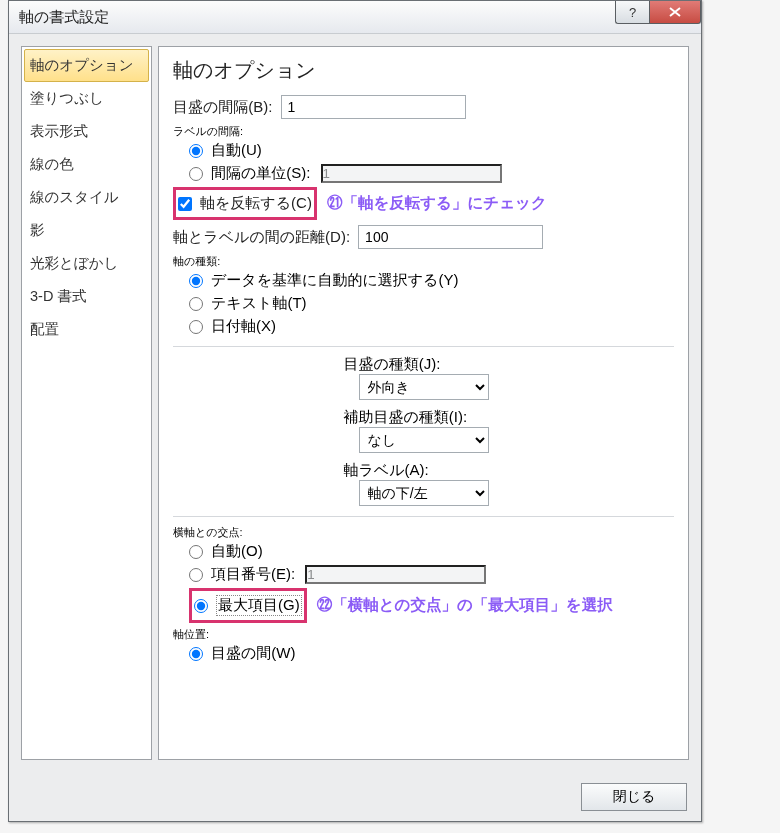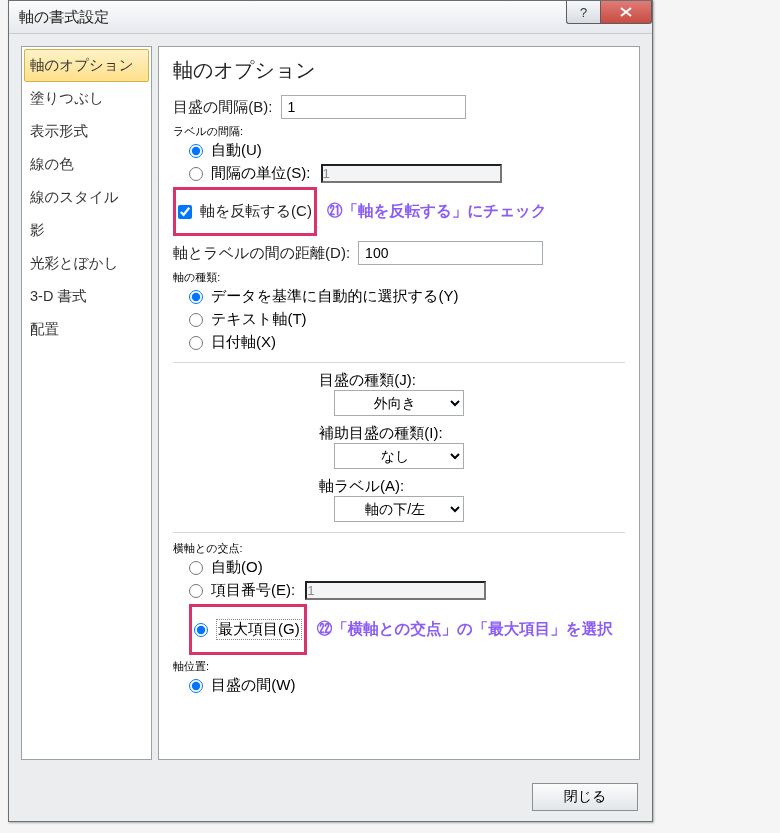--- a/index.html
+++ b/index.html
@@ -1,17 +1,17 @@
 <!DOCTYPE html>
 <html><head>
 <meta charset="utf-8">
 <style>
   * { box-sizing: border-box; margin: 0; padding: 0; font-family: "Meiryo", "MS PGothic", "Yu Gothic", sans-serif; }
   body { background: #f5f5f5; width: 780px; height: 833px; position: relative; }
-  .dialog { position: absolute; left: 8px; top: 0; width: 645px; height: 822px;
+  .dialog { position: absolute; left: 8px; top: 0; width: 694px; height: 822px;
             background: #ecedee; border: 1px solid #6a6f74; box-shadow: 1px 1px 2px rgba(0,0,0,.3); }
   .titlebar { height: 33px; display: flex; align-items: center; background: linear-gradient(#fcfcfc,#e6e9ee);
               border-bottom: 1px solid #c8ccd0; padding: 0 0 0 10px; position: relative; }
   .titlebar-title { font-size: 15px; color: #222; }
   .titlebar-btns { position: absolute; right: 0; top: 0; display: flex; }
   .tbtn { width: 34px; height: 23px; border: 1px solid #5a5e62; border-top: none; display: flex;
           align-items: center; justify-content: center; font-size: 13px; color: #333; background: linear-gradient(#f7f8f9,#d8dde2); }
   .tbtn.help { border-radius: 0 0 0 3px; border-right: none; }
   .tbtn.close { width: 52px; border-radius: 0 0 3px 0; background: linear-gradient(#e17b76,#c74c43); color: #fff; font-size: 14px; }
   .body { display: flex; padding: 12px 12px 0 12px; height: 726px; }
@@ -25,22 +25,22 @@
   .row input[type=text] { height: 24px; border: 1px solid #a5acb2; padding: 0 6px; font-size: 14px; background: #fff; }
   .row input[type=text].w110 { width: 185px; }
   .row input[type=text].w185 { width: 185px; }
   .grouplabel { font-size: 11px; margin-top: 2px; margin-bottom: 2px; }
   .opt { display: flex; align-items: center; margin-bottom: 4px; padding-left: 16px; font-size: 15px; }
   .opt input { margin-right: 8px; }
   .opt .opt-input { margin-left: 10px; }
   .sep { border: none; border-top: 1px solid #d5d8dc; margin: 10px 0 8px 0; }
   .drow { display: flex; align-items: center; font-size: 15px; margin-bottom: 8px; flex-direction: column; }
   .drow .dlabel { width: 160px; }
-  .drow select { height: 26px; width: 130px; border: 1px solid #a5acb2; background: #fff; font-size: 14px; padding-left: 4px; text-align: center; }
-  .highlight { border: 3px solid #d8336e; padding: 12px 2px; display: inline-flex; align-items: center; }
+  .drow select { height: 26px; width: 130px; border: 1px solid #a5acb2; background: #fff; font-size: 14px; padding-left: 4px; }
+  .highlight { border: 3px solid #d8336e; padding: 4px 2px; display: inline-flex; align-items: center; }
   .annot { color: #8b5cf6; font-size: 15.5px; font-weight: bold; margin-left: 10px; }
   .footer { position: absolute; bottom: 10px; right: 14px; margin-top: 28px; }
   .close-btn { width: 106px; height: 28px; border: 1px solid #8a8f94; background: linear-gradient(#fbfcfc,#e2e6ea);
                font-size: 14px; cursor: pointer; }
   .disabled-input { background: #f3f4f5 !important; color: #8a8c8e; }
   .radio-appearance, .check-appearance { width:14px; height:14px; }
 </style>
 </head>
 <body>
 

